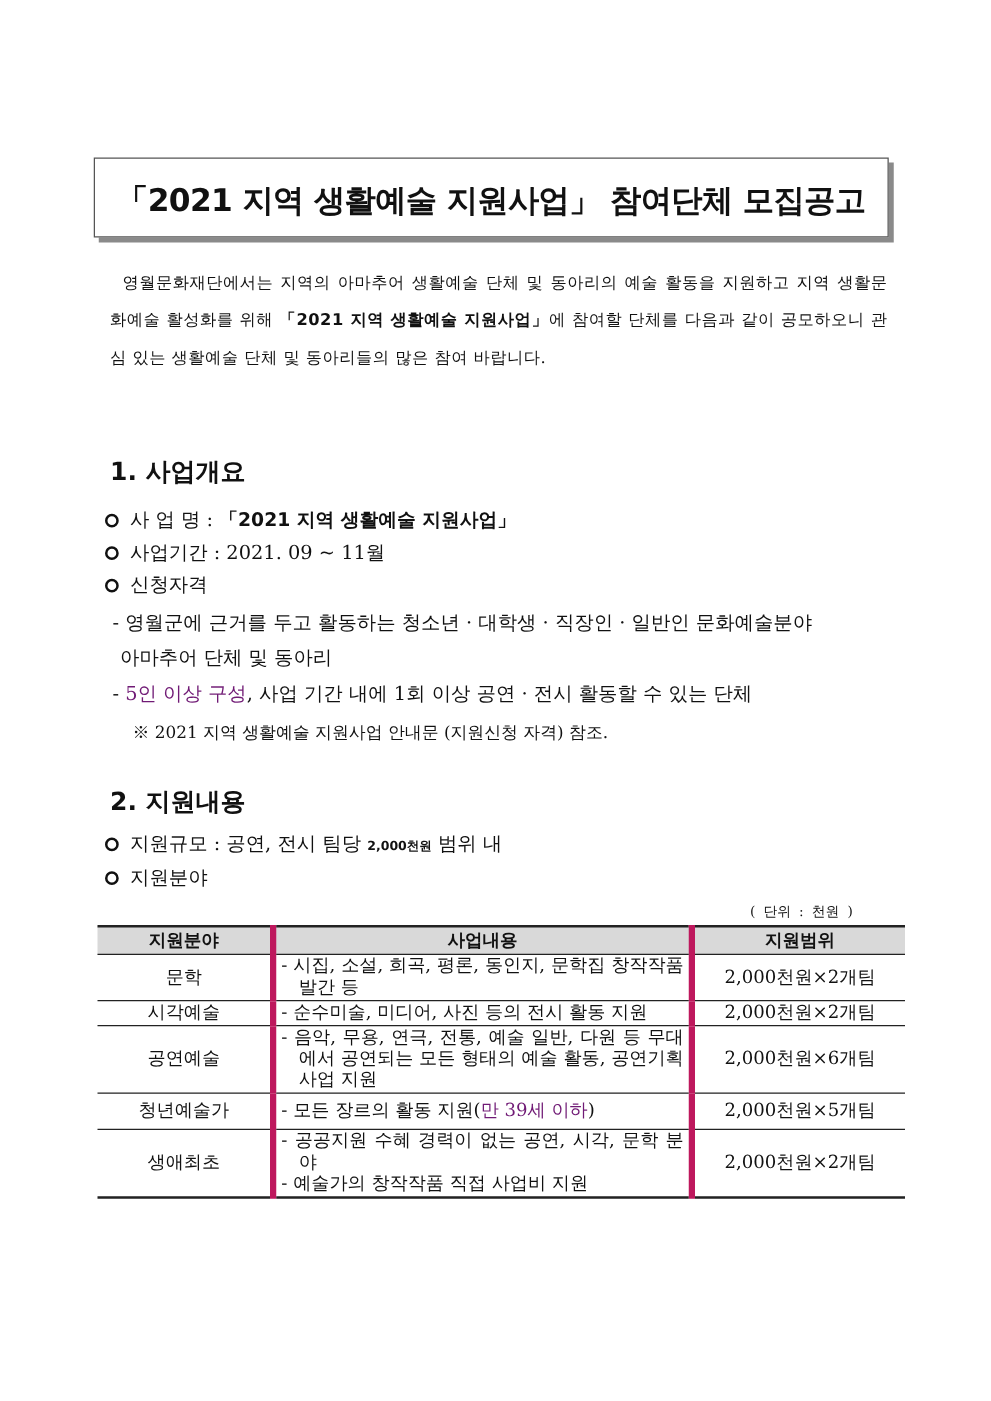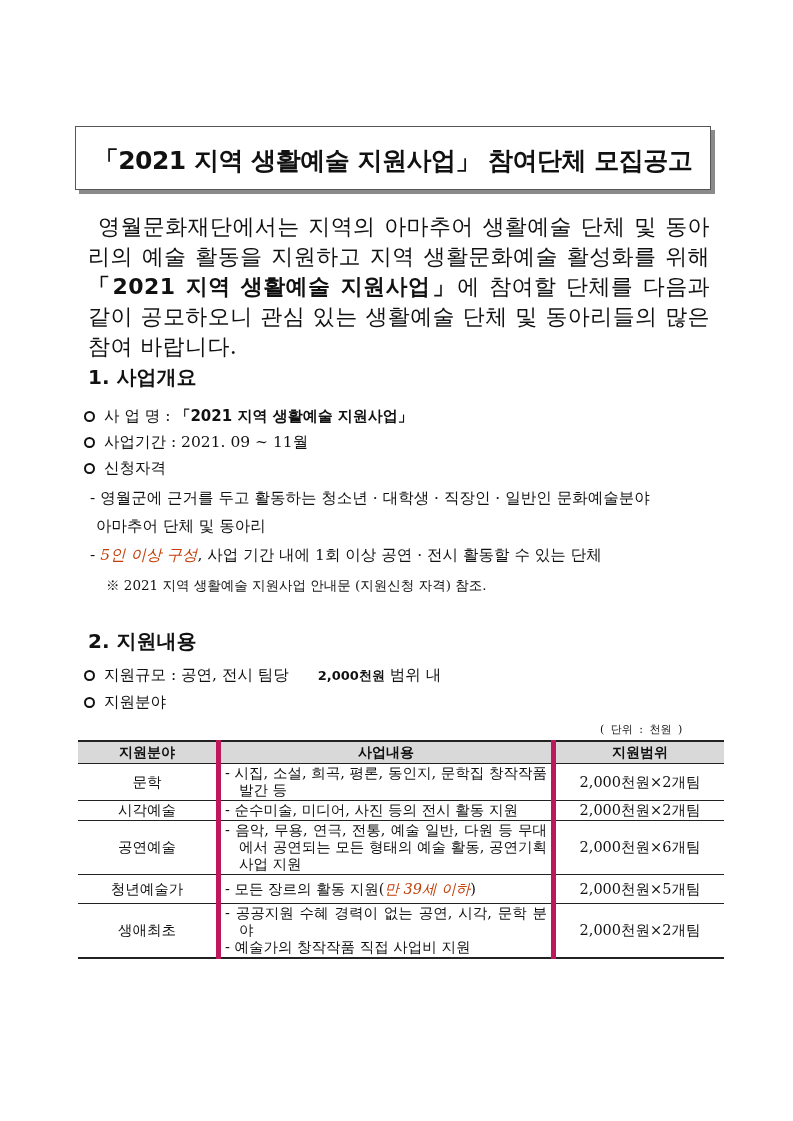--- a/index.html
+++ b/index.html
@@ -2,27 +2,27 @@
 <html><head>
   <meta charset="utf-8">
   <style>
     html, body { margin: 0; padding: 0; background: #ffffff; }
     body { width: 793px; height: 1121px; position: relative; overflow: hidden;
       font-family: "DejaVu Serif", "Liberation Serif", serif; color: #111; }
     .title-box { position: absolute; left: 75px; top: 126px; width: 634px; height: 62px;
       border: 1px solid #555; background: #fff; box-shadow: 4px 4px 0 #8a8a8a; }
     .title-text { position: absolute; left: 0; right: 0; top: 17px; text-align: center;
       font-family: "DejaVu Sans", "Liberation Sans", sans-serif; font-weight: bold; font-size: 25px; letter-spacing: -0.5px; }
-    .intro { position: absolute; left: 88px; top: 212px; width: 622px; font-size: 22px; line-height: 30px; letter-spacing: 0.4px; text-align: justify; }
+    .intro { position: absolute; left: 88px; top: 212px; width: 622px; font-size: 13px; line-height: 30px; letter-spacing: 0.4px; text-align: justify; }
     .intro .lead { padding-left: 10px; }
     .bold-sans { font-family: "DejaVu Sans", "Liberation Sans", sans-serif; font-weight: bold; }
     .h1 { position: absolute; left: 76px; font-family: "DejaVu Sans", "Liberation Sans", sans-serif; font-weight: bold; font-size: 20px; margin-left: 12px; }
     .line { position: absolute; font-size: 15.5px; white-space: nowrap; }
     .bullet { display: inline-block; width: 11px; height: 11px; border: 2px solid #111; border-radius: 50%; margin-right: 9px; vertical-align: -1px; box-sizing: border-box; }
-    .blue { color: #c2410c; font-style: italic; }
+    .blue { color: #701a75; }
     .note { font-size: 13.5px; }
     .unit { position: absolute; left: 600px; top: 722px; font-size: 11px; word-spacing: 3px; }
     table.support { position: absolute; left: 78px; top: 740px; width: 646px; border-collapse: collapse; font-size: 14.5px; }
     table.support th { background: #d9d9d9; font-family: "DejaVu Sans", "Liberation Sans", sans-serif; font-weight: bold; font-size: 14px; height: 21px; padding: 0; border-top: 2px solid #222; border-bottom: 1px solid #222; }
     table.support td { border-bottom: 1px solid #222; padding: 1px 4px; line-height: 17px; vertical-align: middle; }
     table.support tr:last-child td { border-bottom: 2px solid #222; }
     table.support th + th, table.support td + td { border-left: 5px solid #be185d; }
     .c1 { width: 130px; text-align: center; }
     .c2 { width: 322px; text-align: justify; }
     .c3 { text-align: center; }
@@ -51,21 +51,21 @@
 <div class="line" style="left:90px; top:488px;">- 영월군에 근거를 두고 활동하는 청소년 · 대학생 · 직장인 · 일반인 문화예술분야</div>
 <div class="line" style="left:96px; top:516px;">아마추어 단체 및 동아리</div>
 <div class="line" style="left:90px; top:545px;">
   <span>- </span><span class="blue">5인 이상 구성</span><span>, 사업 기간 내에 1회 이상 공연 · 전시 활동할 수 있는 단체</span>
 </div>
 <div class="line note" style="left:106px; top:577px;">※  2021 지역 생활예술 지원사업 안내문 (지원신청 자격) 참조.</div>
 
 <div class="h1" style="top:628px;">2. 지원내용</div>
 
 <div class="line" style="left:84px; top:665px;">
-  <span class="bullet"></span><span>지원규모 : 공연, 전시 팀당 </span><span class="bold-sans" style="font-size:13px;margin-left:24px;">2,000천원</span><span> 범위 내</span>
+  <span class="bullet"></span><span>지원규모 : 공연, 전시 팀당 </span><span class="bold-sans" style="font-size:10px;">2,000천원</span><span> 범위 내</span>
 </div>
 <div class="line" style="left:84px; top:692px;">
   <span class="bullet"></span><span>지원분야</span>
 </div>
 <div class="unit">( 단위 : 천원 )</div>
 
 <table class="support">
   <thead>
     <tr>
       <th class="c1">지원분야</th>

